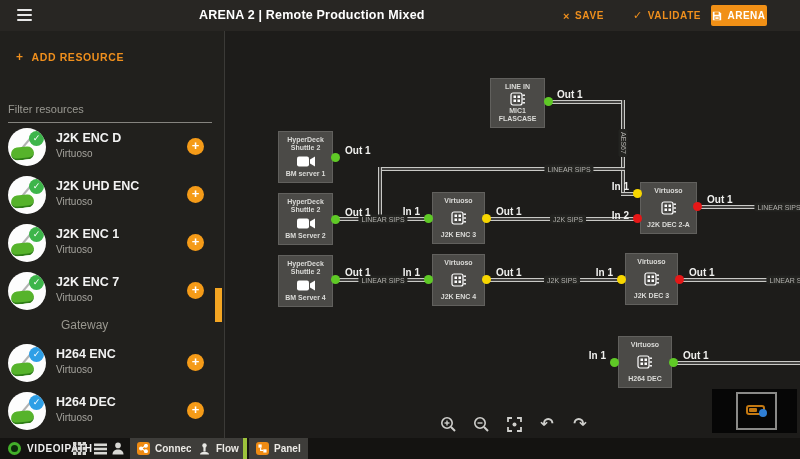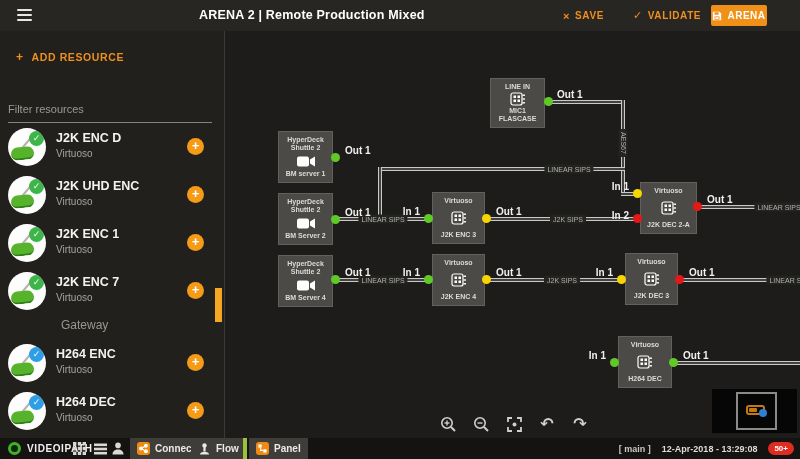--- a/index.html
+++ b/index.html
@@ -452,20 +452,15 @@
         <svg width="9" height="9" viewBox="0 0 10 10">
             <g fill="#fff">
               <rect x="0.5" y="0.5" width="3.6" height="3.6"></rect>
               <rect x="5.9" y="5.9" width="3.6" height="3.6"></rect>
               <path d="M2.3 4.1v3.6h3.6v-1.2H3.5V4.1z"></path>
             </g>
           </svg>
       </span>
       <span>Panel</span>
     </div>
-    <div id="sb-right">
-      <span id="branch">[ main ]</span>
-      <span id="timestamp">12-Apr-2018 - 13:29:08</span>
-      <span id="alert-badge">50+</span>
-    </div>
   </div>
 
 </div>
 
 </body></html>

